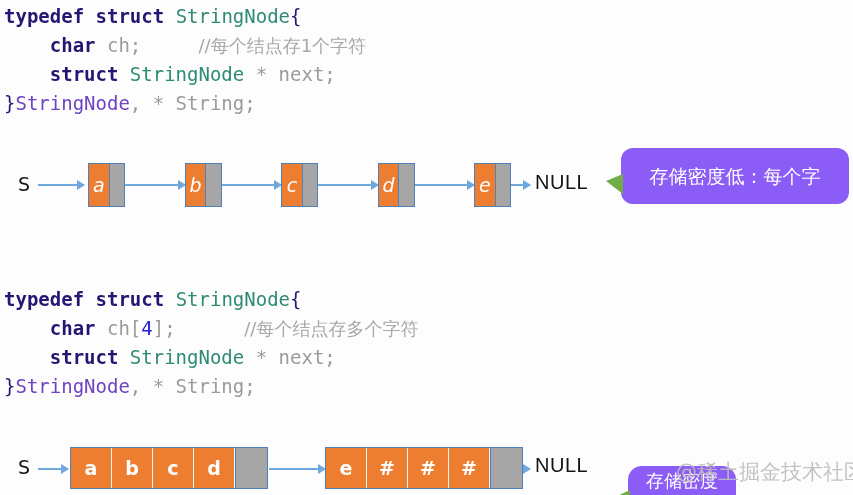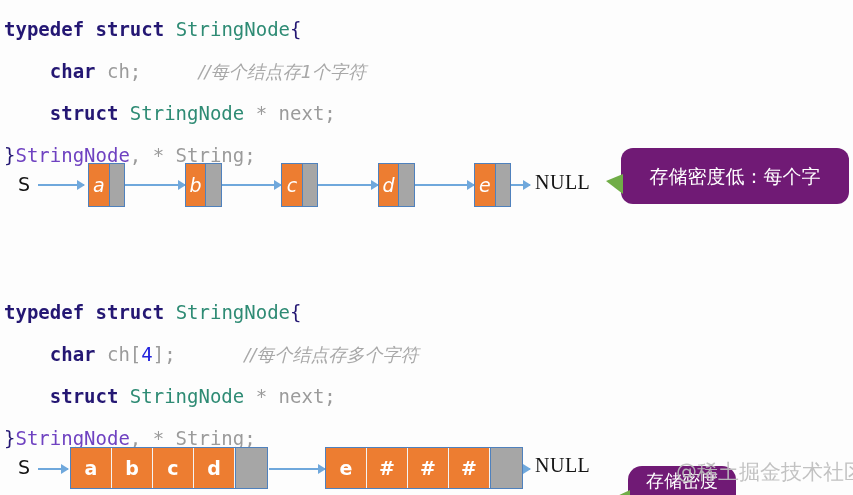--- a/index.html
+++ b/index.html
@@ -25,31 +25,30 @@
     position: absolute;
     font-family: "DejaVu Sans Mono", monospace;
     font-size: 19px;
     line-height: 29px;
     white-space: pre;
     letter-spacing: 0px;
   }
   #code-block-1 { left: 4px; top: 2px; }
   #code-block-2 { left: 4px; top: 285px; }
 
-  .code-line { white-space: pre; margin-top: 13px; }
+  .code-line { white-space: pre; }
 
   .tok-kw    { color: #241773; font-weight: bold; }
   .tok-type  { color: #2e8b74; }
   .tok-typedef-name { color: #6f42c1; }
   .tok-plain { color: #9b9b9b; }
   .tok-num   { color: #2323dd; }
   .tok-brace { color: #241773; }
   .tok-comment {
     color: #a8a8a8;
-    font-style: italic;
     font-family: "DejaVu Sans", sans-serif;
     font-size: 18px;
   }
 
   
   .list-row {
     position: absolute;
     height: 44px;
   }
   #list-1 { left: 0px; top: 163px; width: 620px; }
@@ -57,21 +56,21 @@
 
   .ptr-label {
     position: absolute;
     font-family: "DejaVu Sans", sans-serif;
     font-size: 19px;
     color: #141414;
     top: 10px;
   }
   .null-label {
     position: absolute;
-    font-family: Liberation Serif, serif;
+    font-family: Liberation Sans, sans-serif;
     font-size: 20px;
     color: #141414;
     top: 8px;
     letter-spacing: 0.5px;
   }
 
   .node {
     position: absolute;
     top: 0px;
     display: flex;
@@ -131,21 +130,21 @@
     width: 0;
     height: 0;
     border-left: 8px solid #6fa8dc;
     border-top: 5px solid transparent;
     border-bottom: 5px solid transparent;
   }
 
   
   .callout {
     position: absolute;
-    background: #701a75;
+    background: #8b5cf6;
     border-radius: 12px;
     color: #ffffff;
     font-family: "DejaVu Sans", sans-serif;
     text-align: center;
     box-sizing: border-box;
     display: flex;
     flex-direction: column;
     align-items: center;
     justify-content: center;
   }

